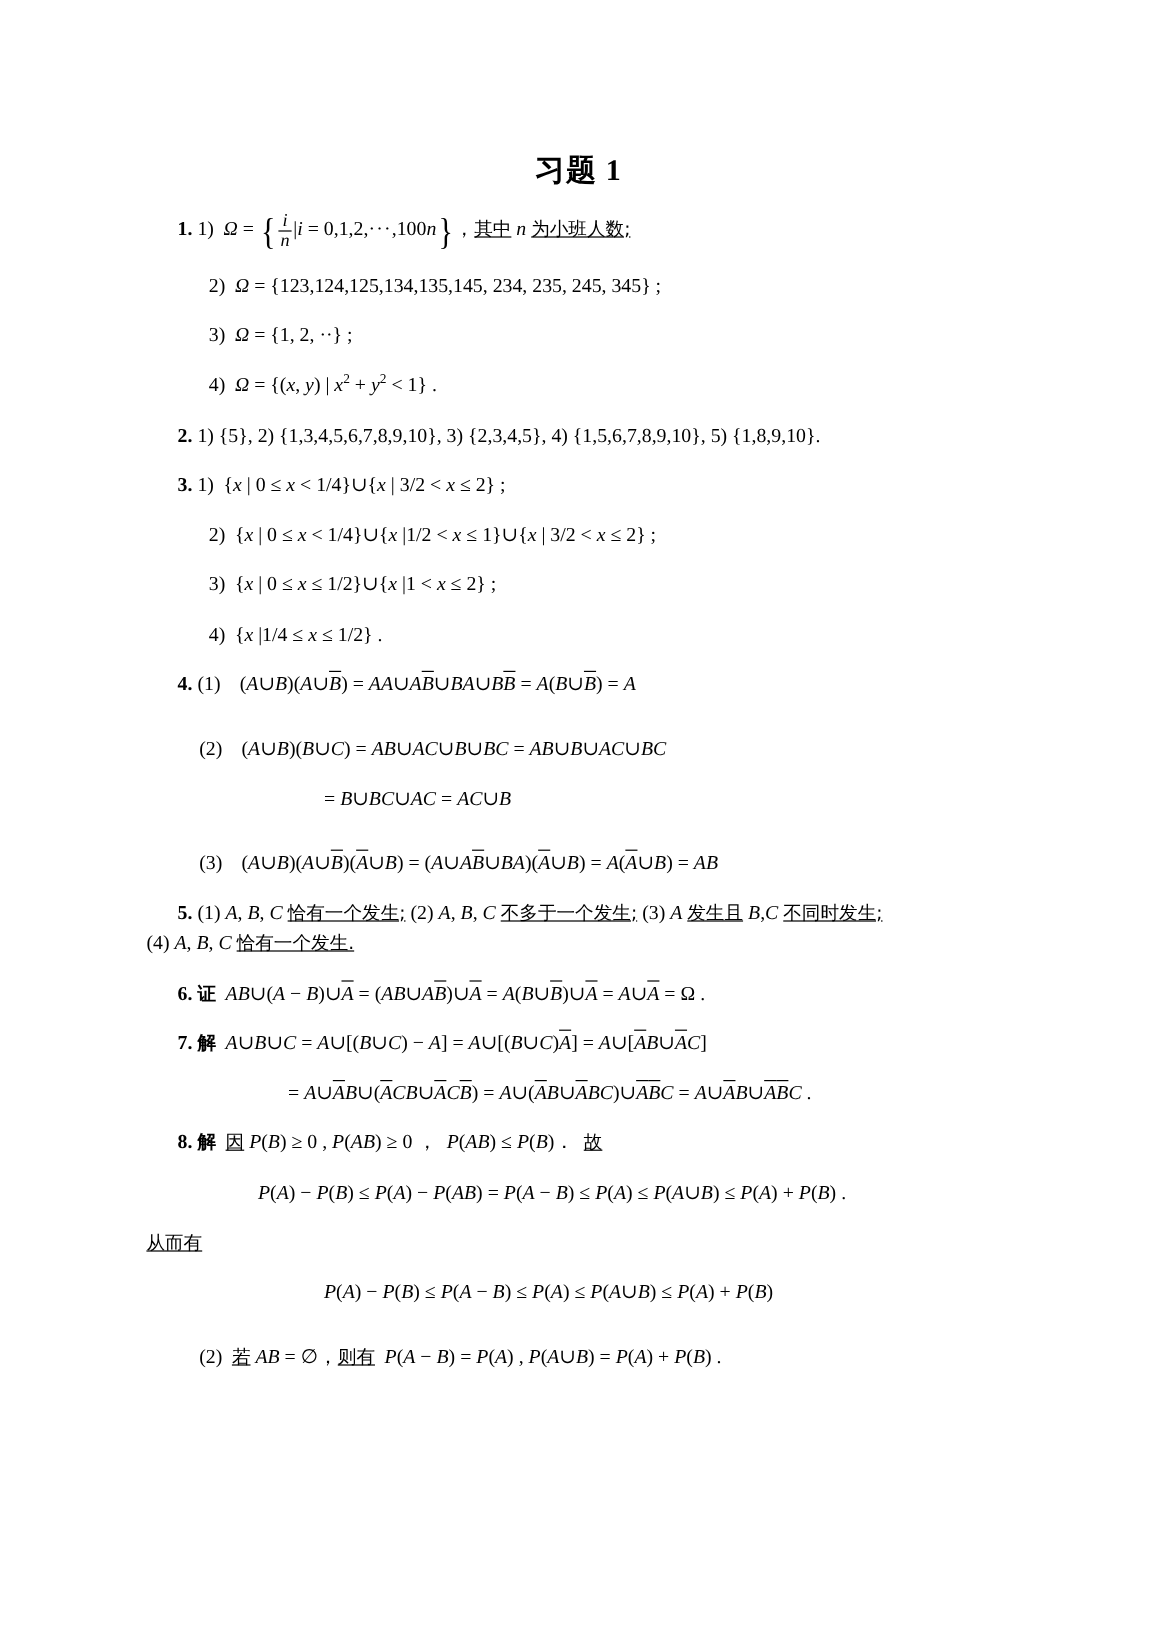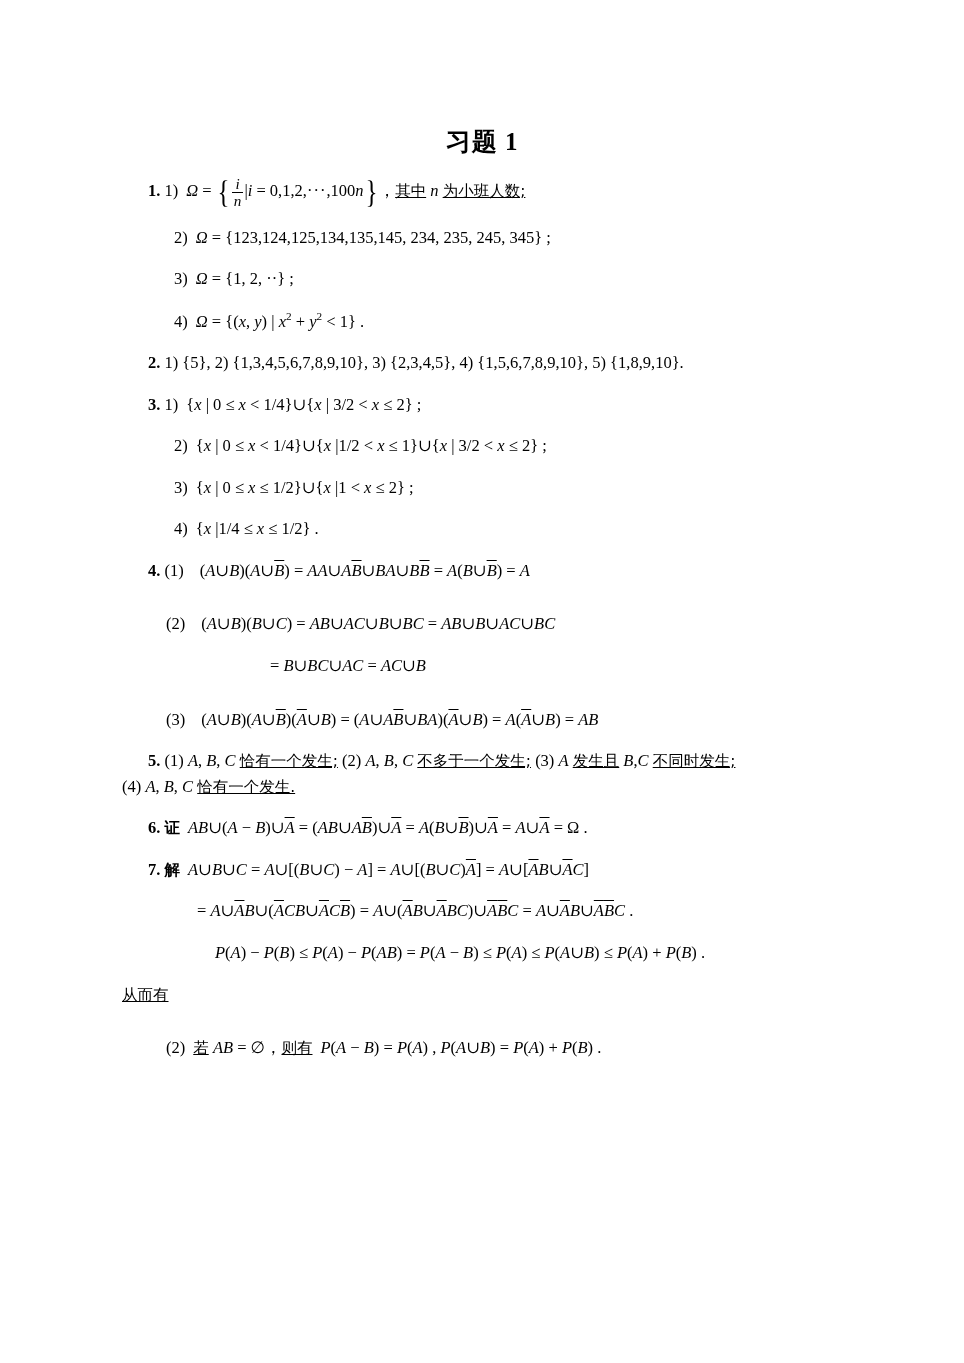--- a/index.html
+++ b/index.html
@@ -44,21 +44,21 @@
   .num {
     font-weight: bold;
     font-style: normal;
   }
   .indent1 { margin-left: 26px; }
   .indent2 { margin-left: 18px; margin-top: 28px; }
   .offsetline {
     margin-left: 122px;
   }
   .offsetline2 {
-    margin-left: 49px;
+    margin-left: 92px;
   }
   .offsetline3 {
     margin-left: 67px;
   }
   .nomarginleft { margin-left: -14px; }
   i, .it {
     font-family: "Liberation Serif", "DejaVu Serif", serif;
     font-style: italic;
   }
   .cn {
@@ -170,29 +170,35 @@
     </div>
 
     <div class="line">
       <span class="num">7.</span> <span class="bcn">解</span><span class="sp"></span><i>A</i>∪<i>B</i>∪<i>C</i> = <i>A</i>∪[(<i>B</i>∪<i>C</i>) − <i>A</i>] = <i>A</i>∪[(<i>B</i>∪<i>C</i>)<span class="ov"><i>A</i></span>] = <i>A</i>∪[<span class="ov"><i>A</i></span><i>B</i>∪<span class="ov"><i>A</i></span><i>C</i>]
     </div>
 
     <div class="line offsetline2">
       = <i>A</i>∪<span class="ov"><i>A</i></span><i>B</i>∪(<span class="ov"><i>A</i></span><i>CB</i>∪<span class="ov"><i>A</i></span><i>C</i><span class="ov"><i>B</i></span>) = <i>A</i>∪(<span class="ov"><i>A</i></span><i>B</i>∪<span class="ov"><i>A</i></span><i>BC</i>)∪<span class="ov"><i>A</i></span><span class="ov"><i>B</i></span><i>C</i> = <i>A</i>∪<span class="ov"><i>A</i></span><i>B</i>∪<span class="ov"><i>A</i></span><span class="ov"><i>B</i></span><i>C</i> .
     </div>
 
+    <div class="line">
+      <span class="num">8.</span> <span class="bcn">解</span><span class="sp"></span><span class="cn">因</span> <i>P</i>(<i>B</i>) ≥ 0 , <i>P</i>(<i>AB</i>) ≥ 0 ，<span class="sp"></span><i>P</i>(<i>AB</i>) ≤ <i>P</i>(<i>B</i>)．<span class="sp"></span><span class="cn">故</span>
+    </div>
 
     <div class="line offsetline3">
       <i>P</i>(<i>A</i>) − <i>P</i>(<i>B</i>) ≤ <i>P</i>(<i>A</i>) − <i>P</i>(<i>AB</i>) = <i>P</i>(<i>A</i> − <i>B</i>) ≤ <i>P</i>(<i>A</i>) ≤ <i>P</i>(<i>A</i>∪<i>B</i>) ≤ <i>P</i>(<i>A</i>) + <i>P</i>(<i>B</i>) .
     </div>
 
     <div class="line" style="margin-left:-26px;">
       <span class="cn">从而有</span>
     </div>
 
+    <div class="line offsetline">
+      <i>P</i>(<i>A</i>) − <i>P</i>(<i>B</i>) ≤ <i>P</i>(<i>A</i> − <i>B</i>) ≤ <i>P</i>(<i>A</i>) ≤ <i>P</i>(<i>A</i>∪<i>B</i>) ≤ <i>P</i>(<i>A</i>) + <i>P</i>(<i>B</i>)
+    </div>
 
 
     <div class="line indent2">
       (2)<span class="sp"></span><span class="cn">若</span> <i>AB</i> = ∅，<span class="cn">则有</span><span class="sp"></span><i>P</i>(<i>A</i> − <i>B</i>) = <i>P</i>(<i>A</i>) , <i>P</i>(<i>A</i>∪<i>B</i>) = <i>P</i>(<i>A</i>) + <i>P</i>(<i>B</i>) .
     </div>
 
   </div>
 </div>
 
 </body></html>

